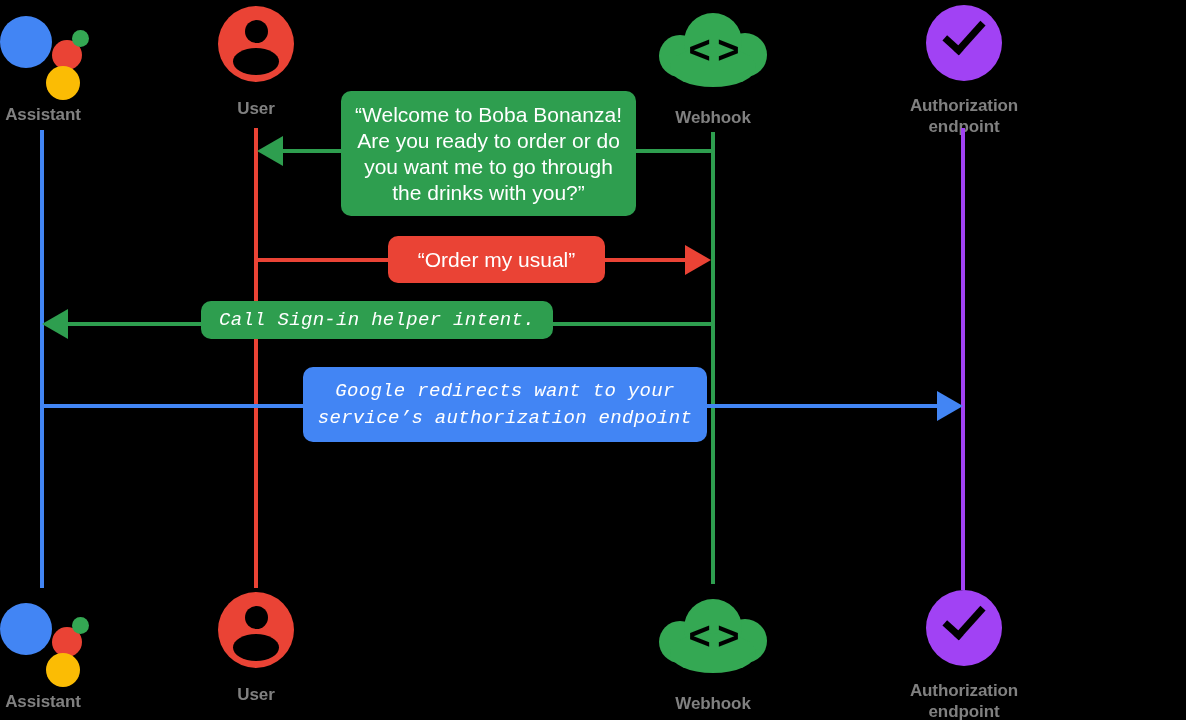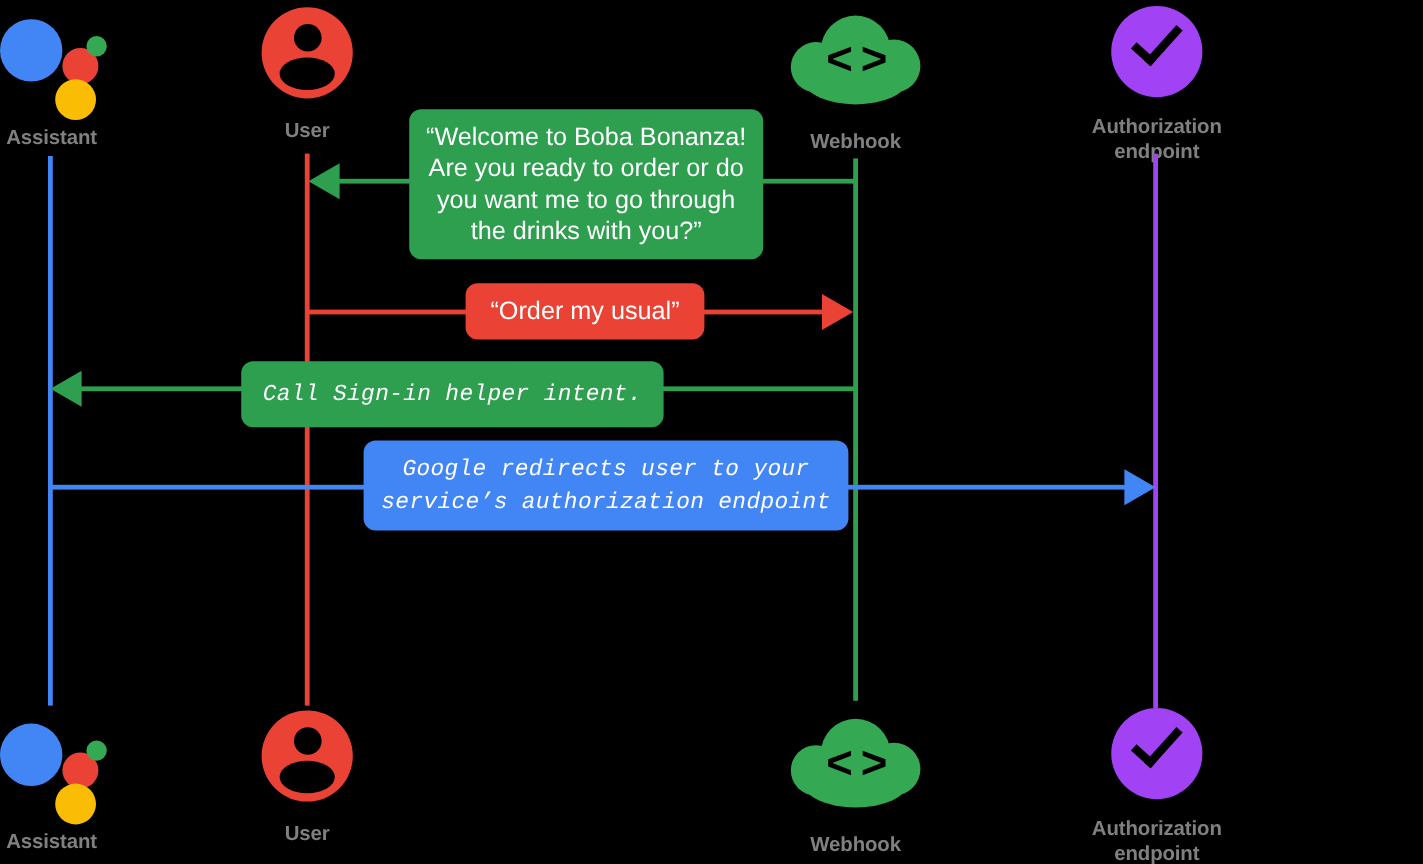--- a/index.html
+++ b/index.html
@@ -153,29 +153,29 @@
   <div class="lifeline" style="left:254px; top:128px; height:460px; background:#EA4335;"></div>
   <div class="lifeline" style="left:711px; top:132px; height:452px; background:#2E9E4F;"></div>
   <div class="lifeline" style="left:961px; top:128px; height:462px; background:#A142F4;"></div>
 
   <div class="msg-line" style="left:280px; top:149px; width:433px; background:#2E9E4F;"></div>
   <div class="arrow left" style="left:257px; top:136px; border-right:26px solid #2E9E4F;"></div>
   <div class="bubble sans" style="left:341px; top:91px; width:295px; height:125px; padding:0 6px; background:#2E9E4F;">“Welcome to Boba Bonanza! Are you ready to order or do you want me to go through the drinks with you?”</div>
 
   <div class="msg-line" style="left:256px; top:258px; width:429px; background:#EA4335;"></div>
   <div class="arrow right" style="left:685px; top:245px; border-left:26px solid #EA4335;"></div>
-  <div class="bubble sans" style="left:388px; top:236px; width:199px; height:47px; padding:0 12px; background:#EA4335;">“Order my usual”</div>
+  <div class="bubble sans" style="left:388px; top:236px; width:217px; height:47px; padding:0 12px; background:#EA4335;">“Order my usual”</div>
 
   <div class="msg-line" style="left:64px; top:322px; width:649px; background:#2E9E4F;"></div>
   <div class="arrow left" style="left:42px; top:309px; border-right:26px solid #2E9E4F;"></div>
-  <div class="bubble mono" style="left:201px; top:301px; width:352px; height:55px; padding:0 14px; background:#2E9E4F;">Call Sign-in helper intent.</div>
+  <div class="bubble mono" style="left:201px; top:301px; width:352px; height:38px; padding:0 14px; background:#2E9E4F;">Call Sign-in helper intent.</div>
 
   <div class="msg-line" style="left:42px; top:404px; width:899px; background:#4285F4;"></div>
   <div class="arrow right" style="left:937px; top:391px; border-left:26px solid #4285F4;"></div>
-  <div class="bubble mono" style="left:303px; top:367px; width:404px; height:75px; padding:0 12px; background:#4285F4;">Google redirects user to your service’s authorization endpoint</div>
+  <div class="bubble mono" style="left:303px; top:367px; width:404px; height:75px; padding:0 12px; background:#4285F4;">Google redirects want to your service’s authorization endpoint</div>
 
 
   <div class="actor" style="left:0px; top:595px; width:88px;">
     <div class="assistant-icon">
       <i class="dot-blue"></i>
       <i class="dot-red"></i>
       <i class="dot-green"></i>
       <i class="dot-yellow"></i>
     </div>
     <div class="actor-label" style="margin-top:16px; margin-left:-2px;">Assistant</div>

